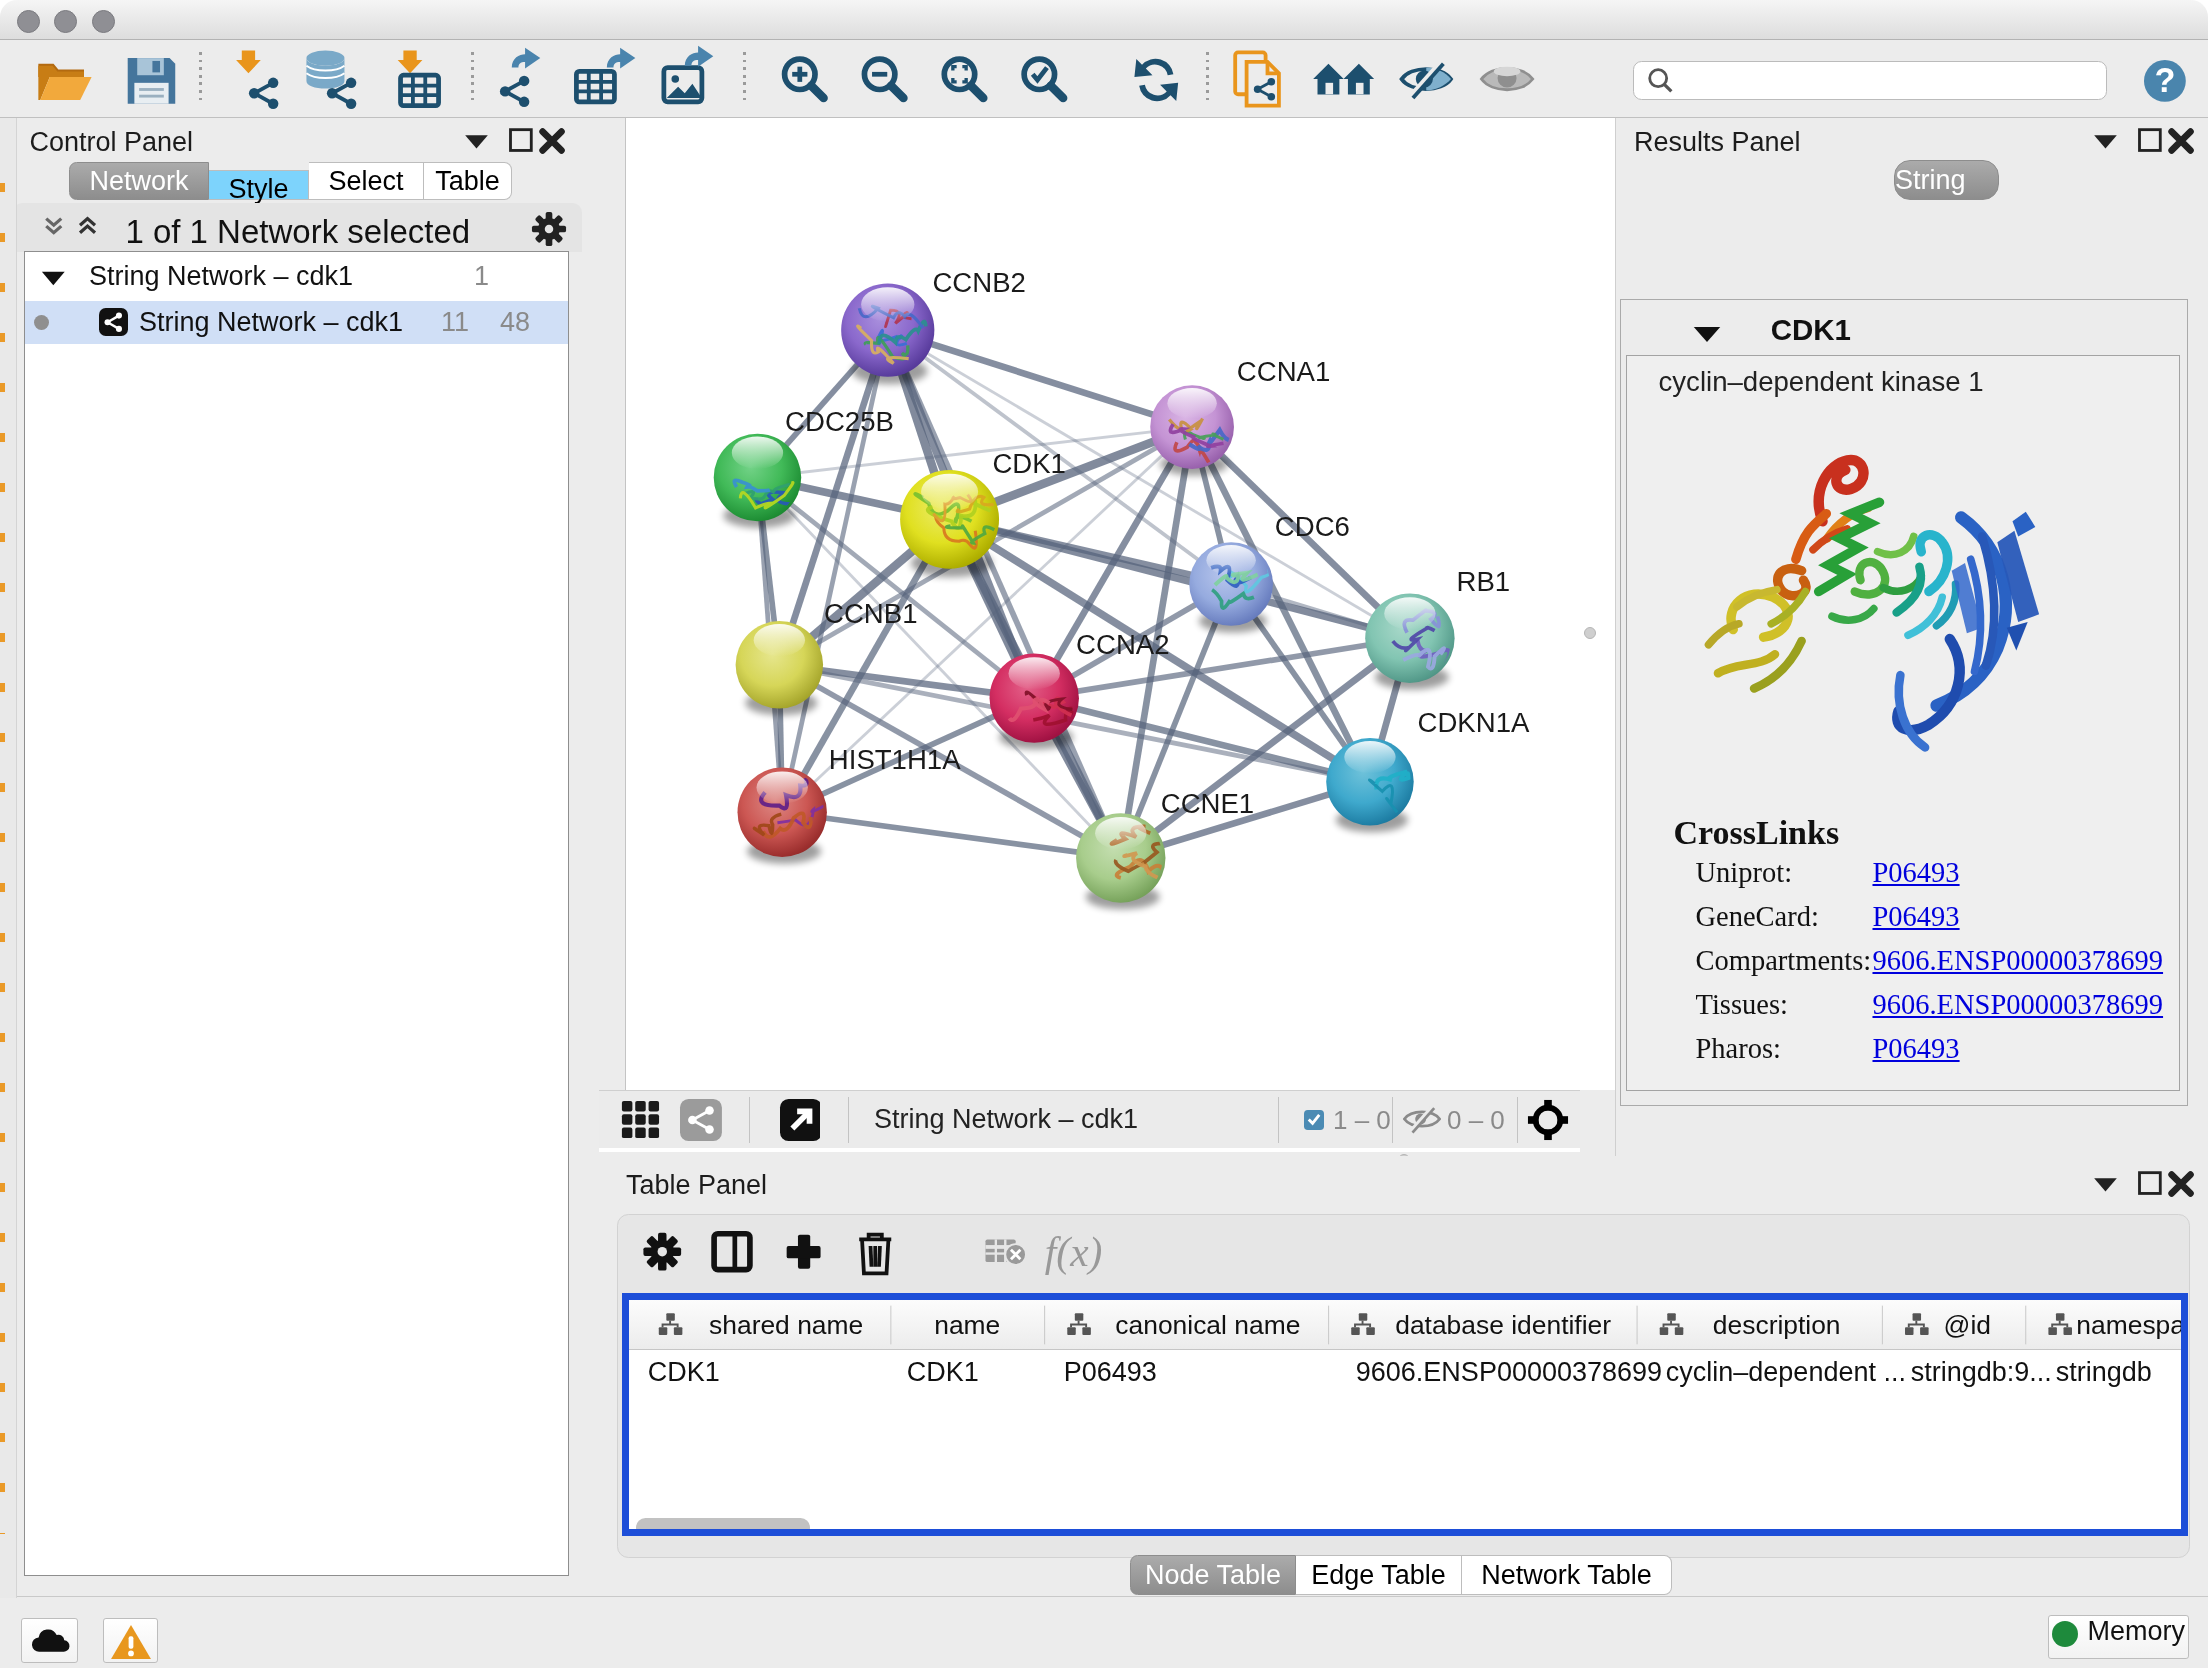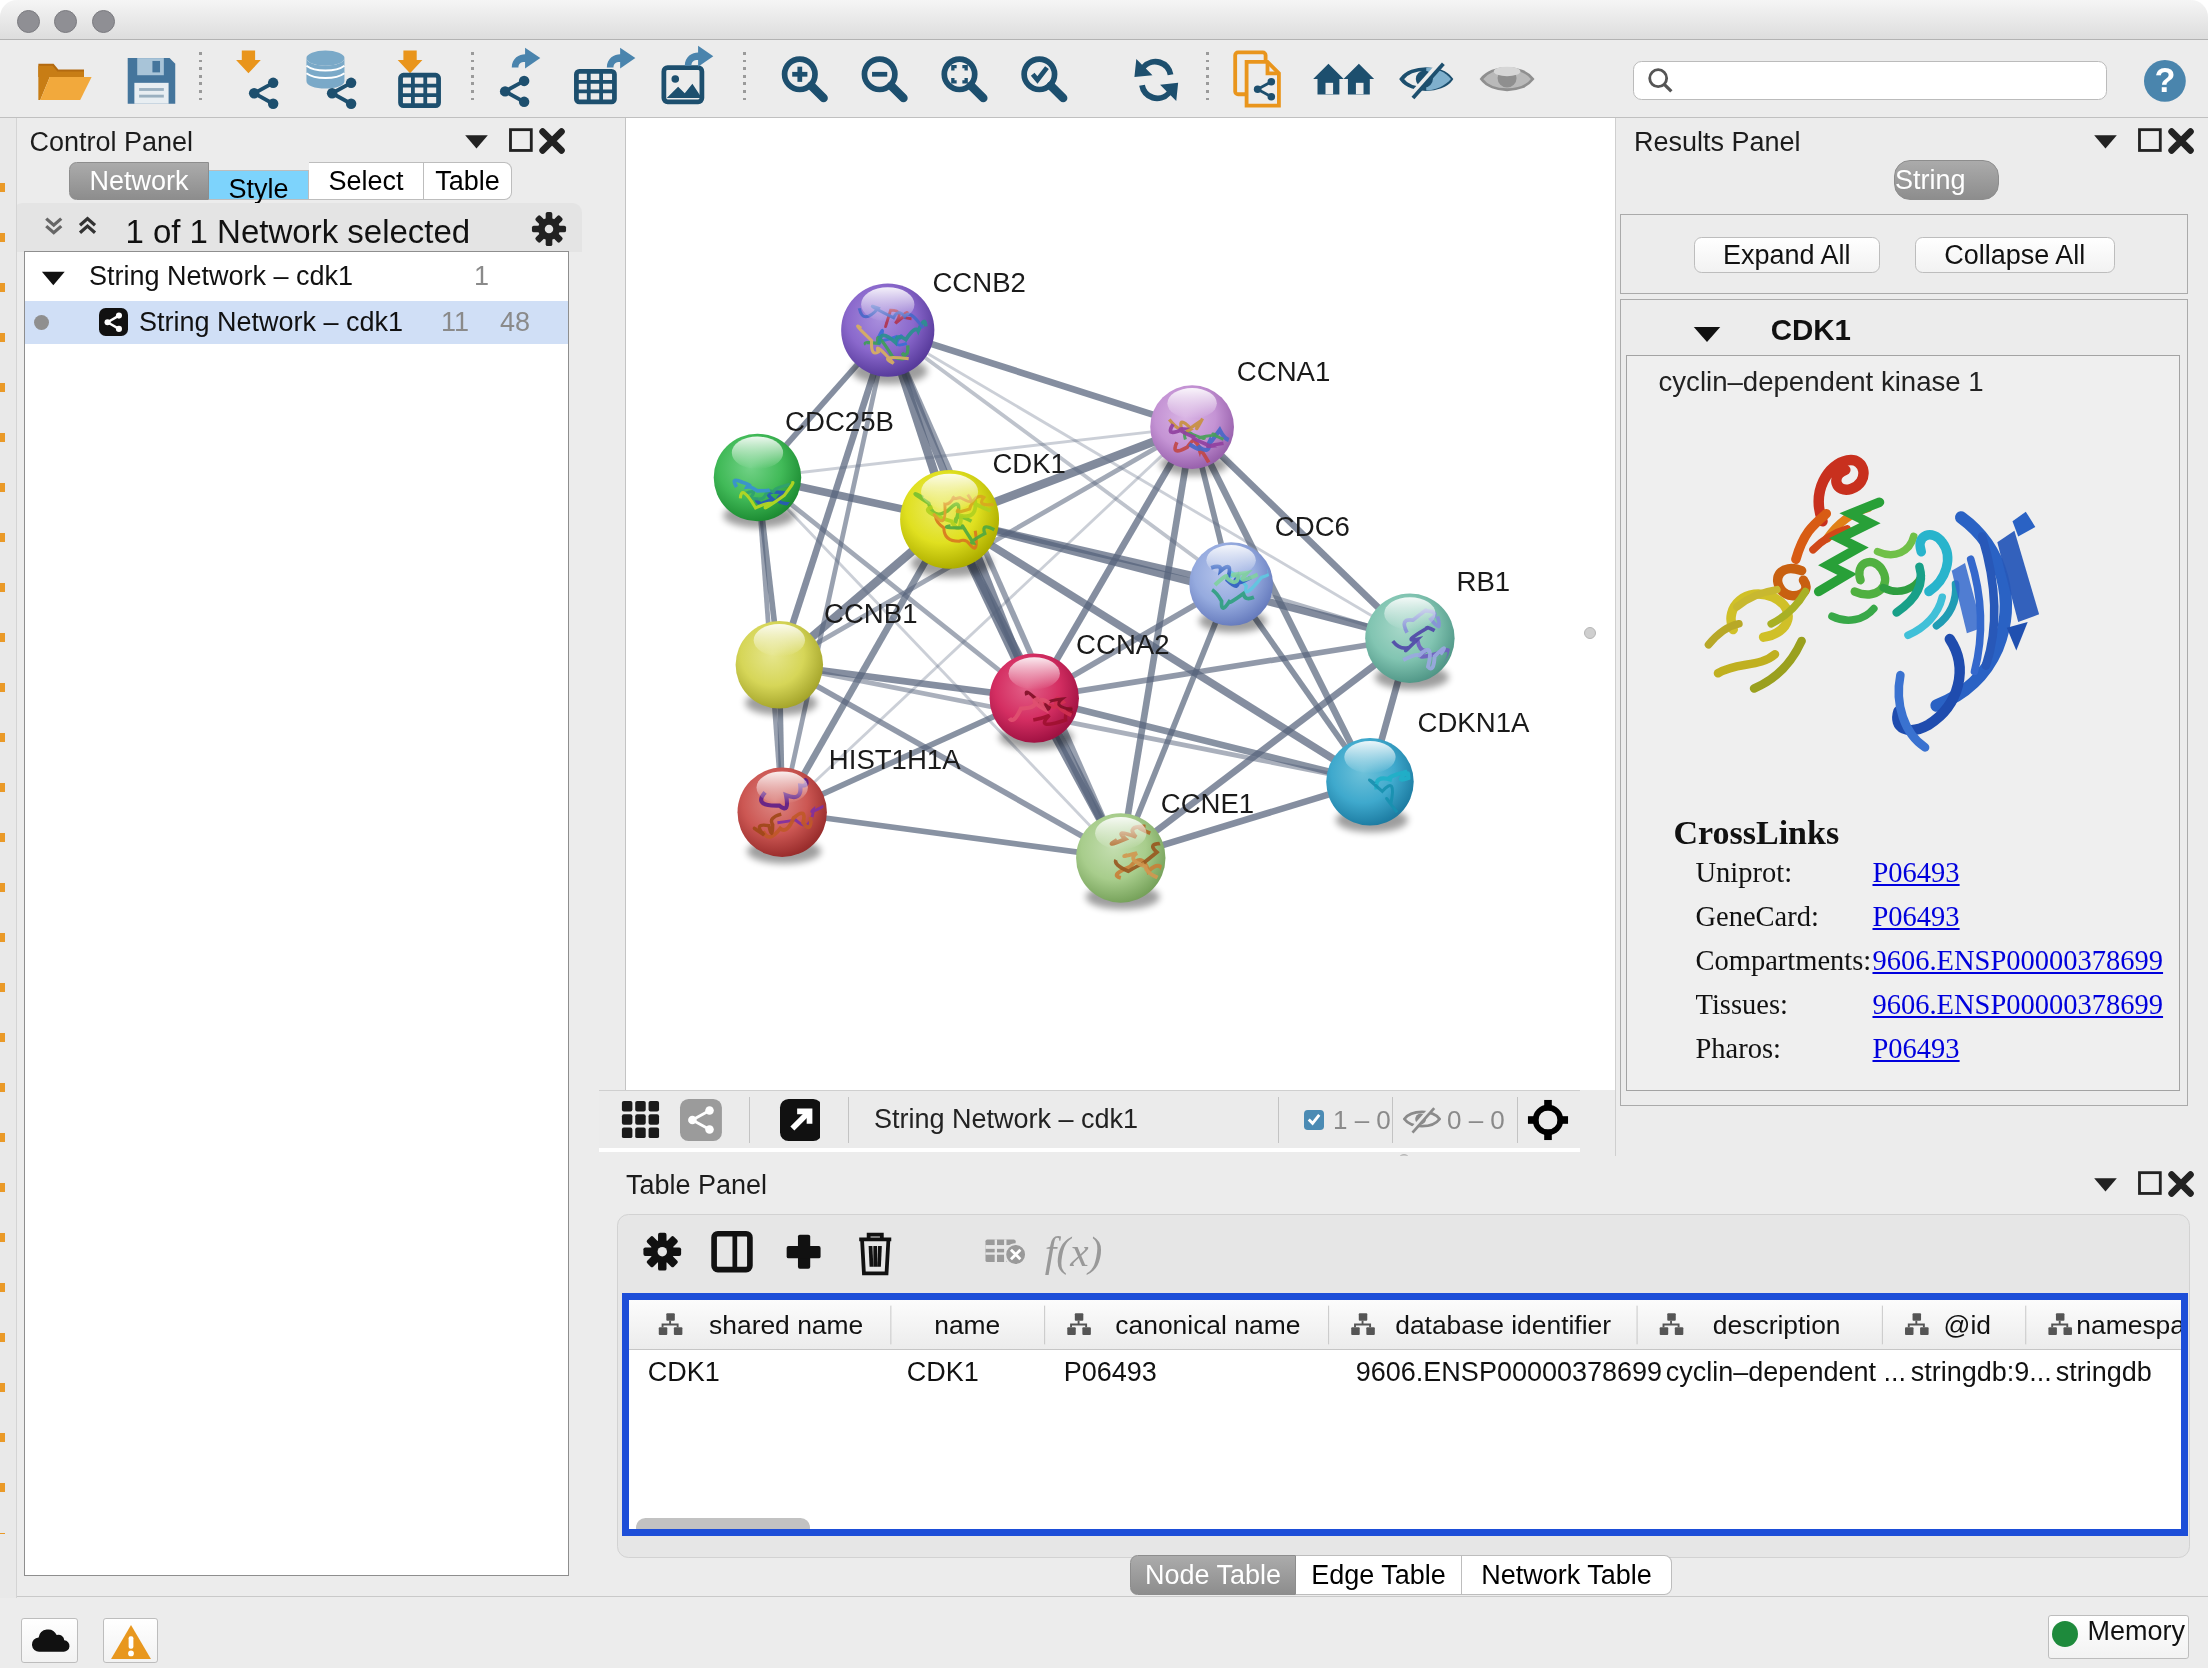--- a/index.html
+++ b/index.html
@@ -605,24 +605,20 @@
 <div class="abs" style="left:1584px;top:627px;width:12.4px;height:12.4px;border-radius:50%;background:#cfcfcf;border:1px solid #b5b5b5;"></div>
 <div class="abs" style="left:-5.7px;top:853px;width:12.4px;height:12.4px;border-radius:50%;background:#cfcfcf;border:1px solid #b5b5b5;"></div>
 <div id="resultspanel">
   <div class="abs panelhead" style="left:18px;top:8.6px;">Results Panel</div>
   <svg class="abs" style="left:470px;top:5.7px" width="124" height="34" viewBox="0 0 130 36">
     <path d="M 8 12 L 32 12 L 20 26 Z" fill="#222"></path>
     <rect x="56" y="6" width="22" height="22" fill="none" stroke="#222" stroke-width="3"></rect>
     <path d="M 90 8 L 110 28 M 110 8 L 90 28" stroke="#222" stroke-width="7" stroke-linecap="round"></path>
   </svg>
   <div class="abs seltab" style="left:235px;top:42px;width:105px;height:40px;border:1px solid #8d8d8d;border-radius:16px;font-size:27px;text-align:left;line-height:38px;margin-left:43px;">String</div>
-  <div class="abs" style="left:3.8px;top:96px;width:568px;height:80px;border:1.9px solid #aaaaaa;background:#ececec;">
-    <div class="abs btn" style="left:73px;top:22px;width:186px;height:36px;font-size:27px;line-height:34px;">Expand All</div>
-    <div class="abs btn" style="left:294px;top:22px;width:200px;height:36px;font-size:27px;line-height:34px;">Collapse All</div>
-  </div>
   <div class="abs" style="left:3.8px;top:181px;width:568px;height:807px;border:1.9px solid #aaaaaa;background:#ececec;">
     <svg class="abs" style="left:69px;top:23px" width="34" height="23" viewBox="0 0 36 24">
         <path d="M 4 4 L 32 4 L 18 20 Z" fill="#111"></path>
       </svg>
     <div class="abs" style="left:133px;top:13.3px;width:114px;text-align:center;font-size:29.5px;font-weight:bold;color:#111;">CDK1</div>
     <div class="abs" style="left:5.7px;top:55px;width:554px;height:736px;border:1px solid #a3a3a3;background:#efefef;">
       <div class="abs" style="left:31px;top:9.5px;font-size:27.6px;color:#222;">cyclin–dependent kinase 1</div>
       <svg class="abs" style="left:53px;top:89px" width="361" height="314" viewBox="0 0 380 330" id="ribbonpic">
           <path d="M 150 80 C 138 48 156 20 176 16 C 196 12 200 40 180 46 C 164 51 158 32 174 26" fill="none" stroke="#c8301e" stroke-width="11" stroke-linecap="round" opacity="1"></path>
           <path d="M 122 120 C 130 92 140 84 154 72" fill="none" stroke="#d85c14" stroke-width="10" stroke-linecap="round" opacity="1"></path>

